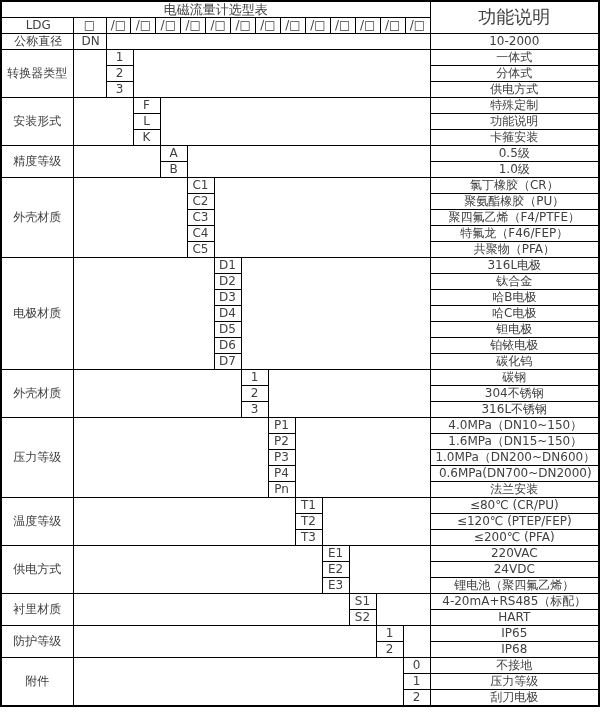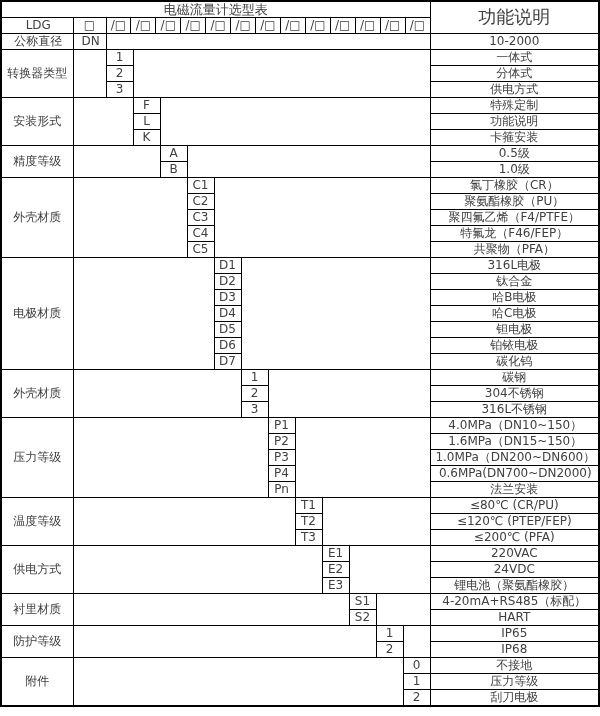--- a/index.html
+++ b/index.html
@@ -256,21 +256,21 @@
     <td>E1</td>
     <td rowspan="3" colspan="3"></td>
     <td>220VAC</td>
   </tr>
   <tr>
     <td>E2</td>
     <td>24VDC</td>
   </tr>
   <tr>
     <td>E3</td>
-    <td>锂电池（聚氨酯橡胶）</td>
+    <td>锂电池（聚四氟乙烯）</td>
   </tr>
 
   <tr>
     <td rowspan="2">衬里材质</td>
     <td rowspan="2" colspan="10"></td>
     <td>S1</td>
     <td rowspan="2" colspan="2"></td>
     <td>4-20mA+RS485（标配）</td>
   </tr>
   <tr>

